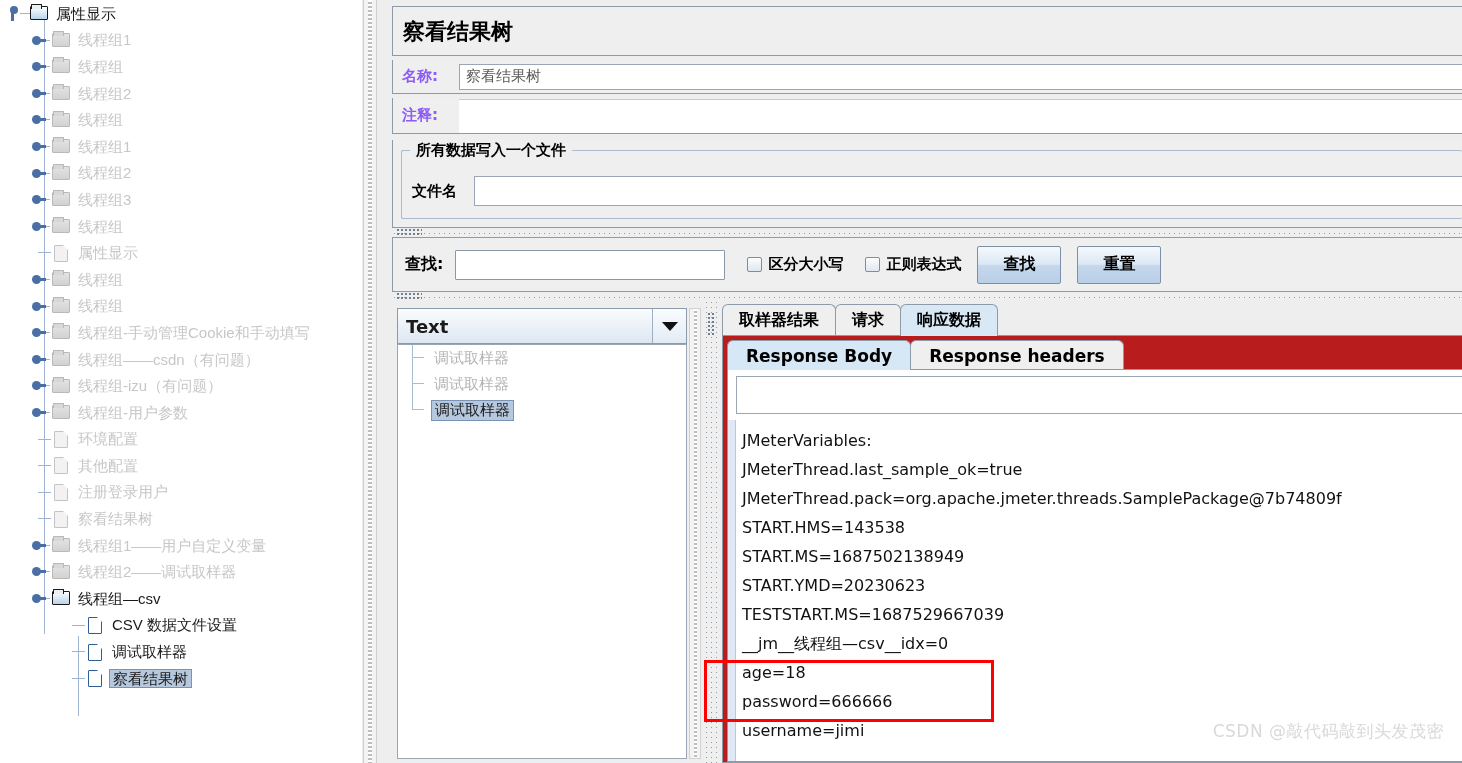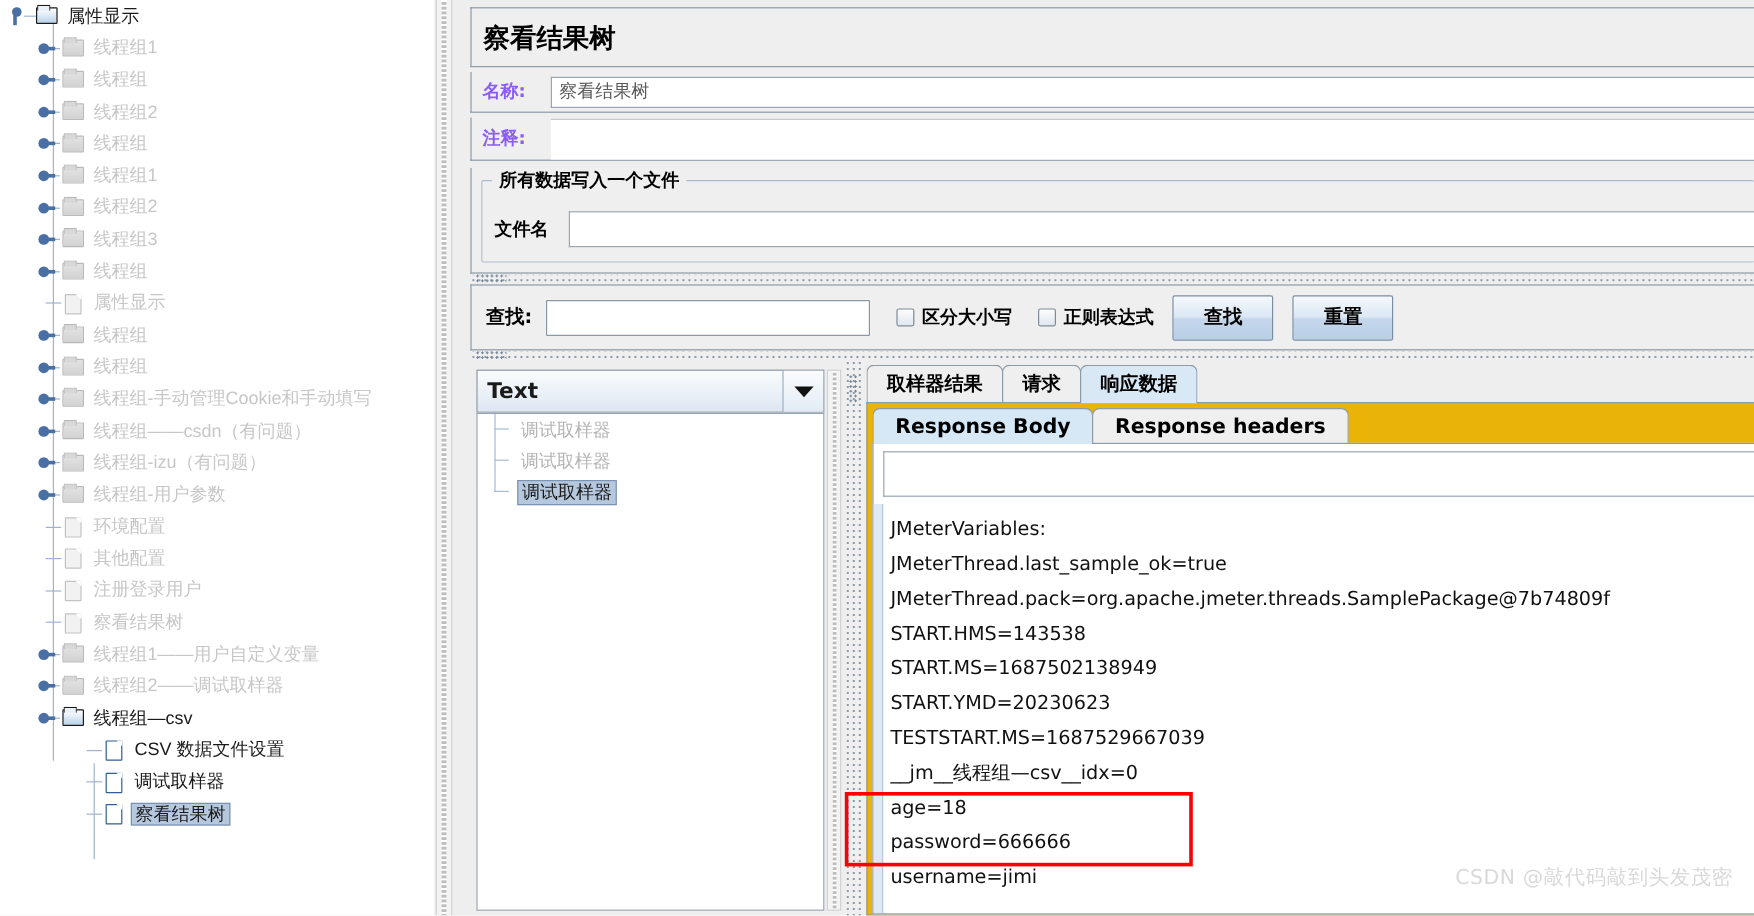--- a/index.html
+++ b/index.html
@@ -288,21 +288,21 @@
     border-radius: 6px 6px 0 0; margin-right: -1px;
     font-size: 16px; font-weight: bold; color: #000;
     font-family: "DejaVu Sans", sans-serif; cursor: pointer;
   }
   .tab.active { background: #d8e8f5; z-index: 3; }
   .tab.sub { height: 30px; font-size: 17px; padding: 0 18px; }
   .tab.sub.active { background: #d6e7f6; }
 
   #tab-body-outer {
     position: absolute; left: 2px; top: 35px; right: 0; bottom: 0;
-    background: #eab308; border: 1px solid #8d9aa8; border-right: none;
+    background: #b91c1c; border: 1px solid #8d9aa8; border-right: none;
   }
   #subtabs { position: relative; height: 34px; padding-left: 4px; display: flex; align-items: flex-end; }
   #sub-body {
     position: absolute; left: 4px; top: 33px; right: 0; bottom: 0;
     border: 1px solid #8d9aa8; border-right: none; background: #ffffff;
   }
 
   #resp-search {
     position: absolute; left: 8px; top: 6px; right: 0; height: 38px;
     border: 1px solid #9aa6b4; border-right: none; background: #ffffff;

